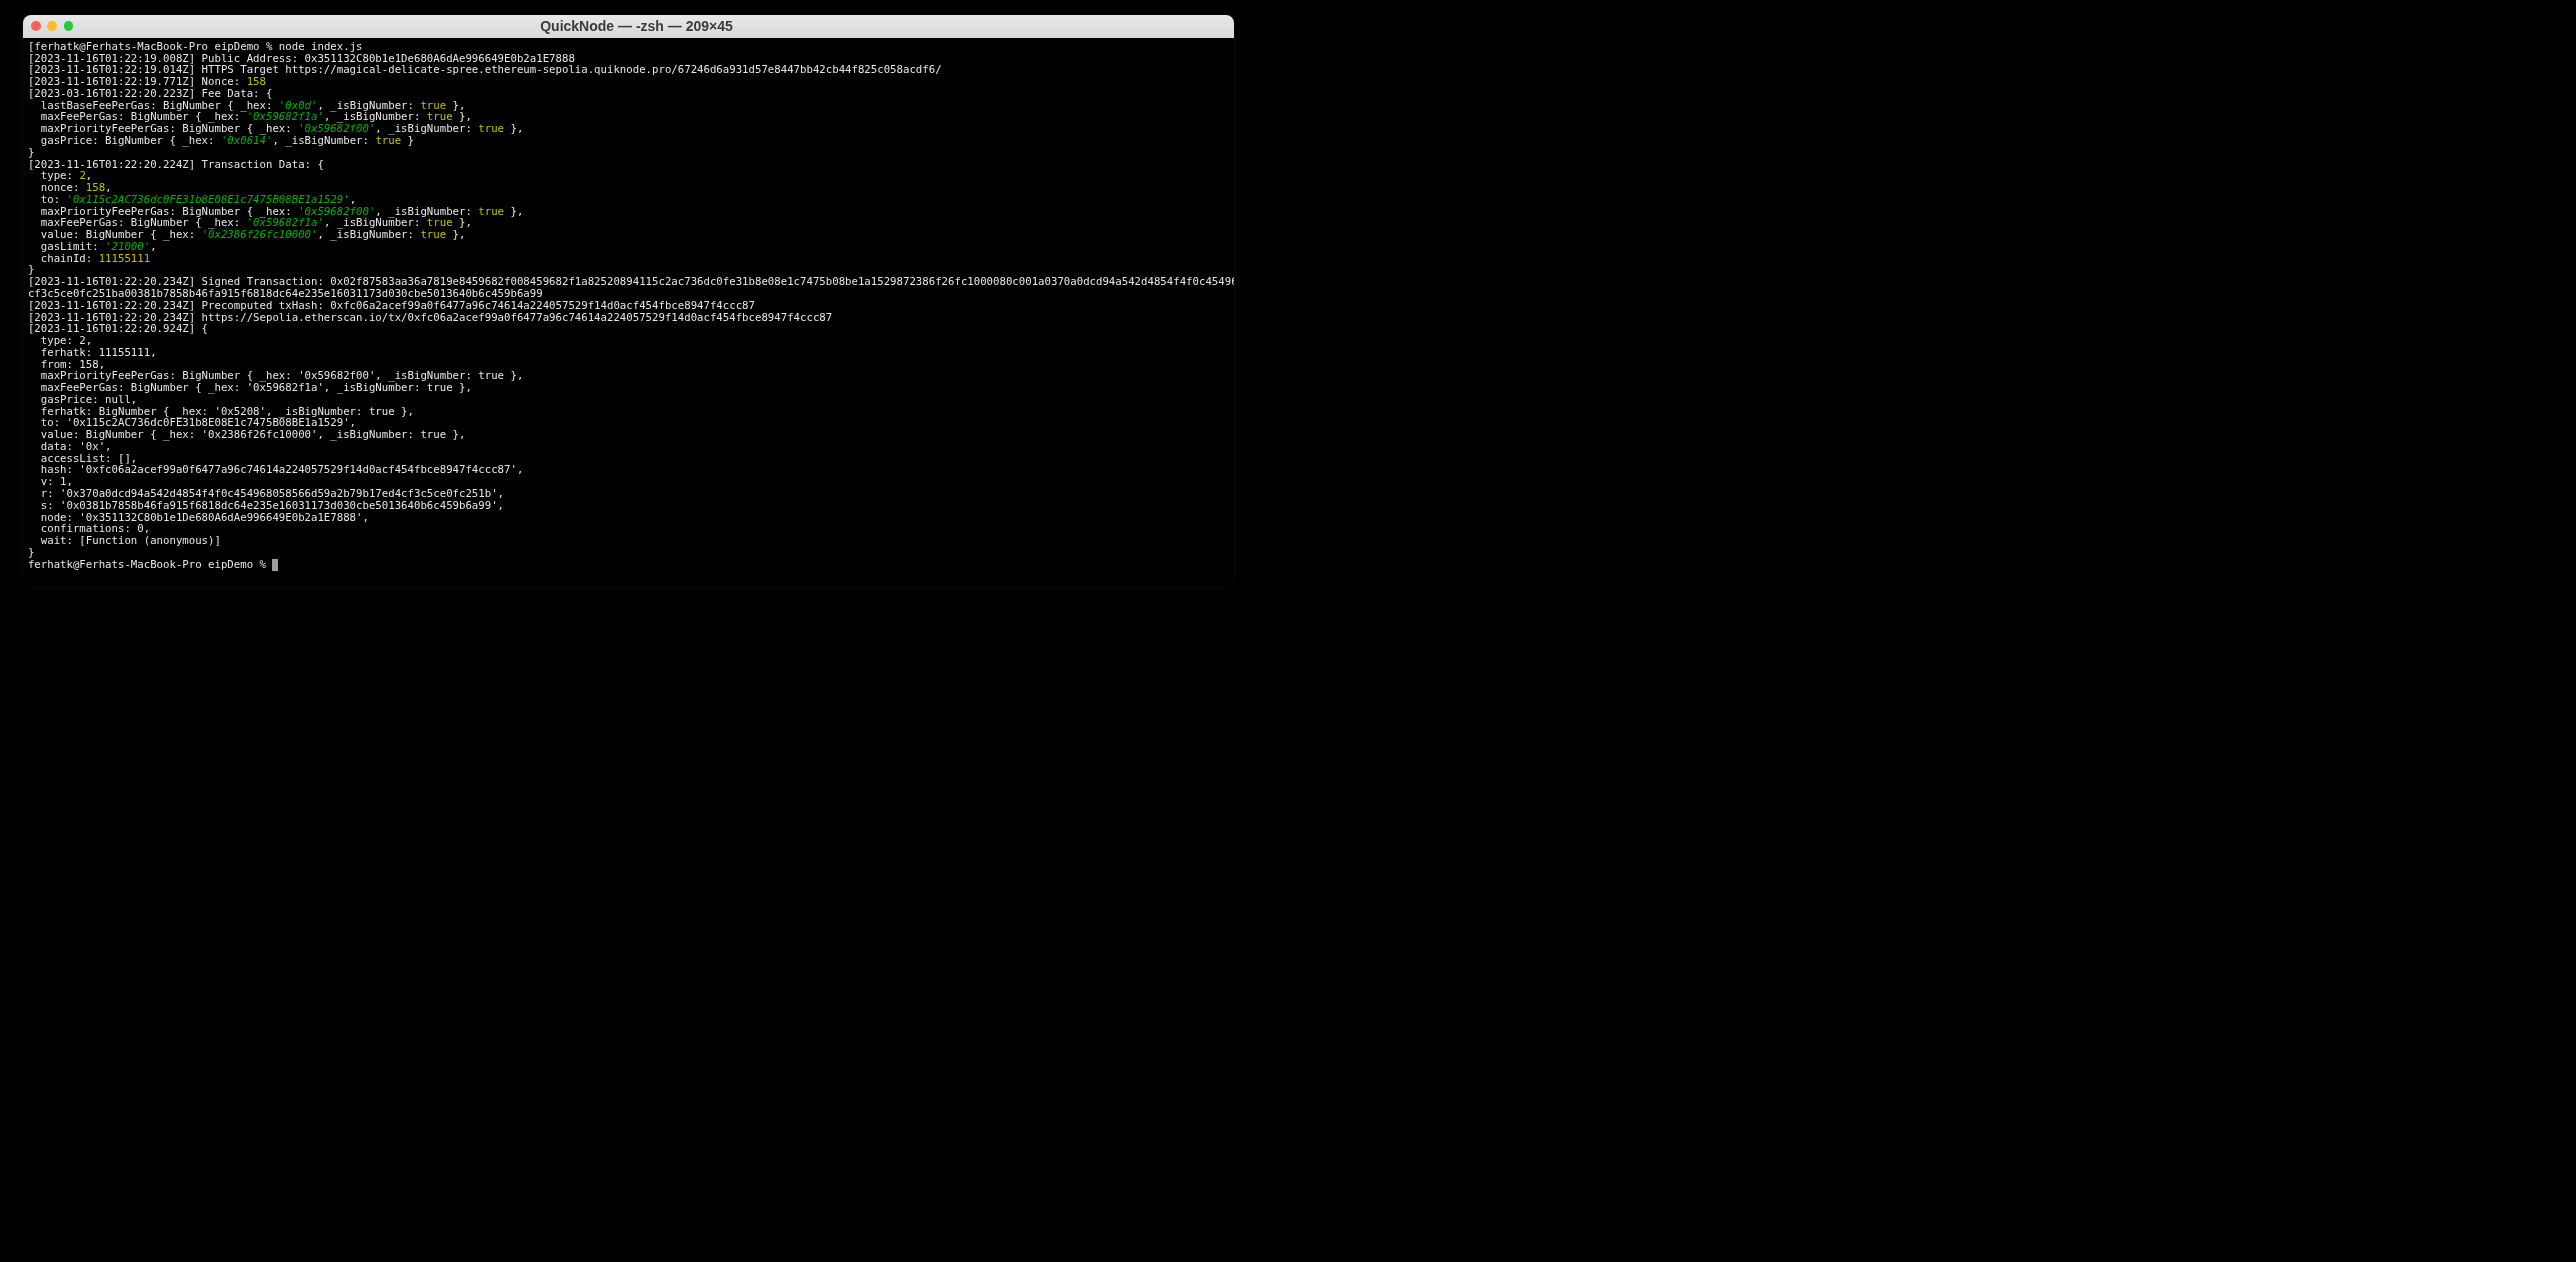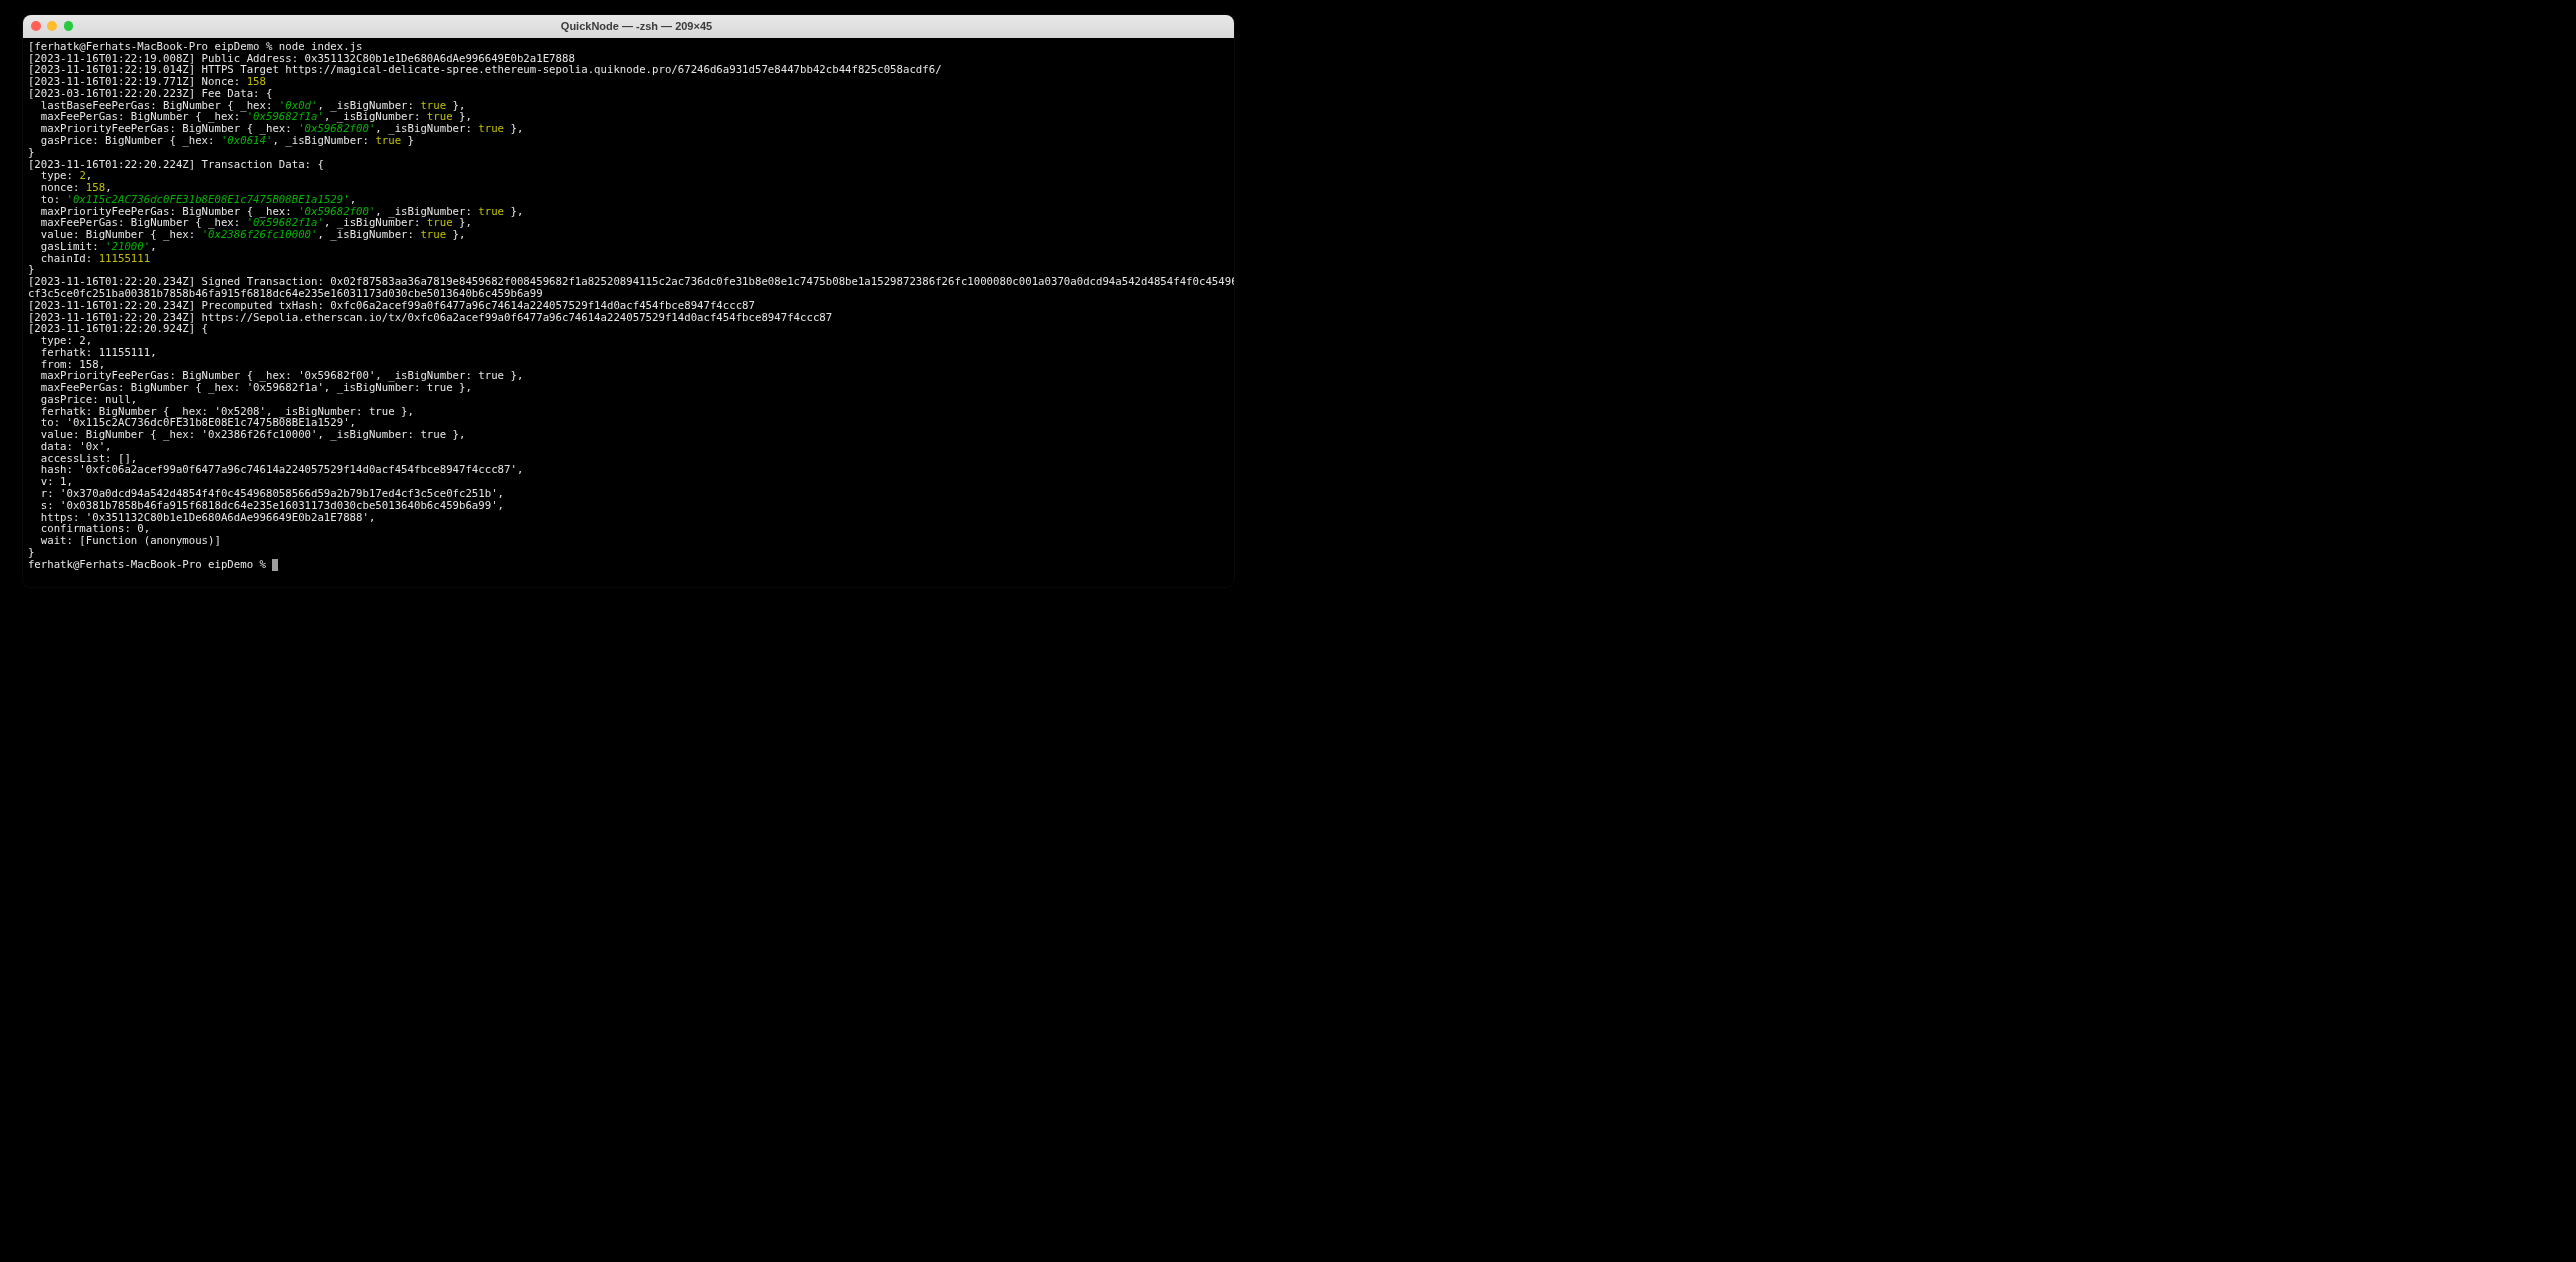--- a/index.html
+++ b/index.html
@@ -39,21 +39,21 @@
     width: 9.8px; height: 9.8px; border-radius: 50%;
   }
   .dot.red { background: #ff5f57; }
   .dot.yellow { background: #febc2e; }
   .dot.green { background: #28c840; }
   .title {
     position: absolute;
     left: 16px; right: 0;
     text-align: center;
     font-family: -apple-system, "Helvetica Neue", sans-serif;
-    font-size: 11px;
+    font-size: 14px;
     font-weight: 600;
     color: #3b3b3b;
   }
   .term {
     background: #000;
     padding: 3.3px 4.9px 16.3px 4.9px;
     white-space: pre;
     line-height: 1.1;
     color: #e6e6e6;
     font-size: 10.7px;
@@ -113,20 +113,20 @@
 <span>  gasPrice: null,</span>
 <span>  ferhatk: BigNumber { _hex: '0x5208', _isBigNumber: true },</span>
 <span>  to: '0x115c2AC736dc0FE31b8E08E1c7475B08BE1a1529',</span>
 <span>  value: BigNumber { _hex: '0x2386f26fc10000', _isBigNumber: true },</span>
 <span>  data: '0x',</span>
 <span>  accessList: [],</span>
 <span>  hash: '0xfc06a2acef99a0f6477a96c74614a224057529f14d0acf454fbce8947f4ccc87',</span>
 <span>  v: 1,</span>
 <span>  r: '0x370a0dcd94a542d4854f4f0c454968058566d59a2b79b17ed4cf3c5ce0fc251b',</span>
 <span>  s: '0x0381b7858b46fa915f6818dc64e235e16031173d030cbe5013640b6c459b6a99',</span>
-<span>  https: '0x351132C80b1e1De680A6dAe996649E0b2a1E7888',</span>
+<span>  node: '0x351132C80b1e1De680A6dAe996649E0b2a1E7888',</span>
 <span>  confirmations: 0,</span>
 <span>  wait: [Function (anonymous)]</span>
 <span>}</span>
 <span>ferhatk@Ferhats-MacBook-Pro</span> <span>eipDemo</span> <span>%</span> <span class="cursor"></span>
 </div>
 </div>
 
 
 </body></html>

